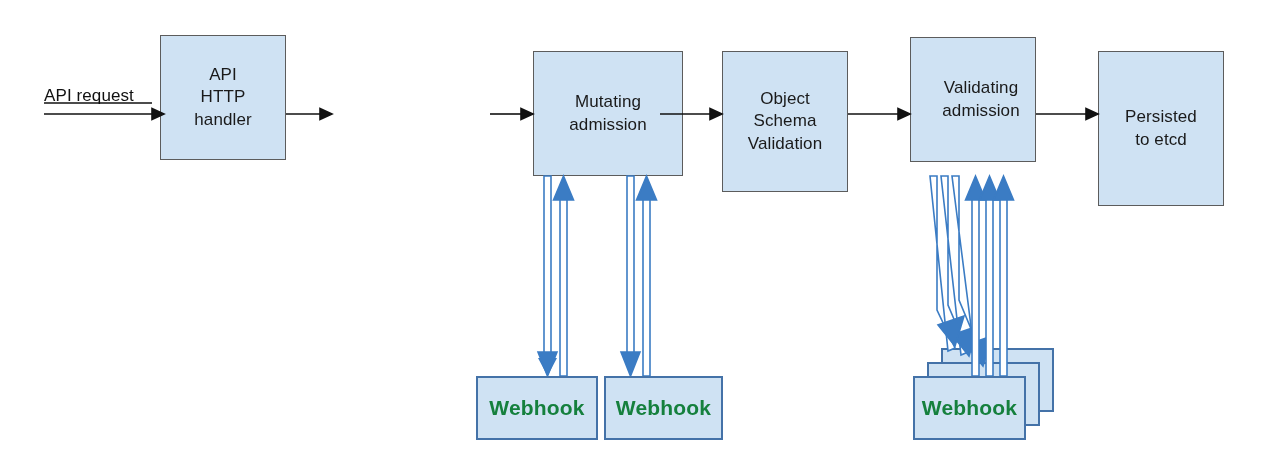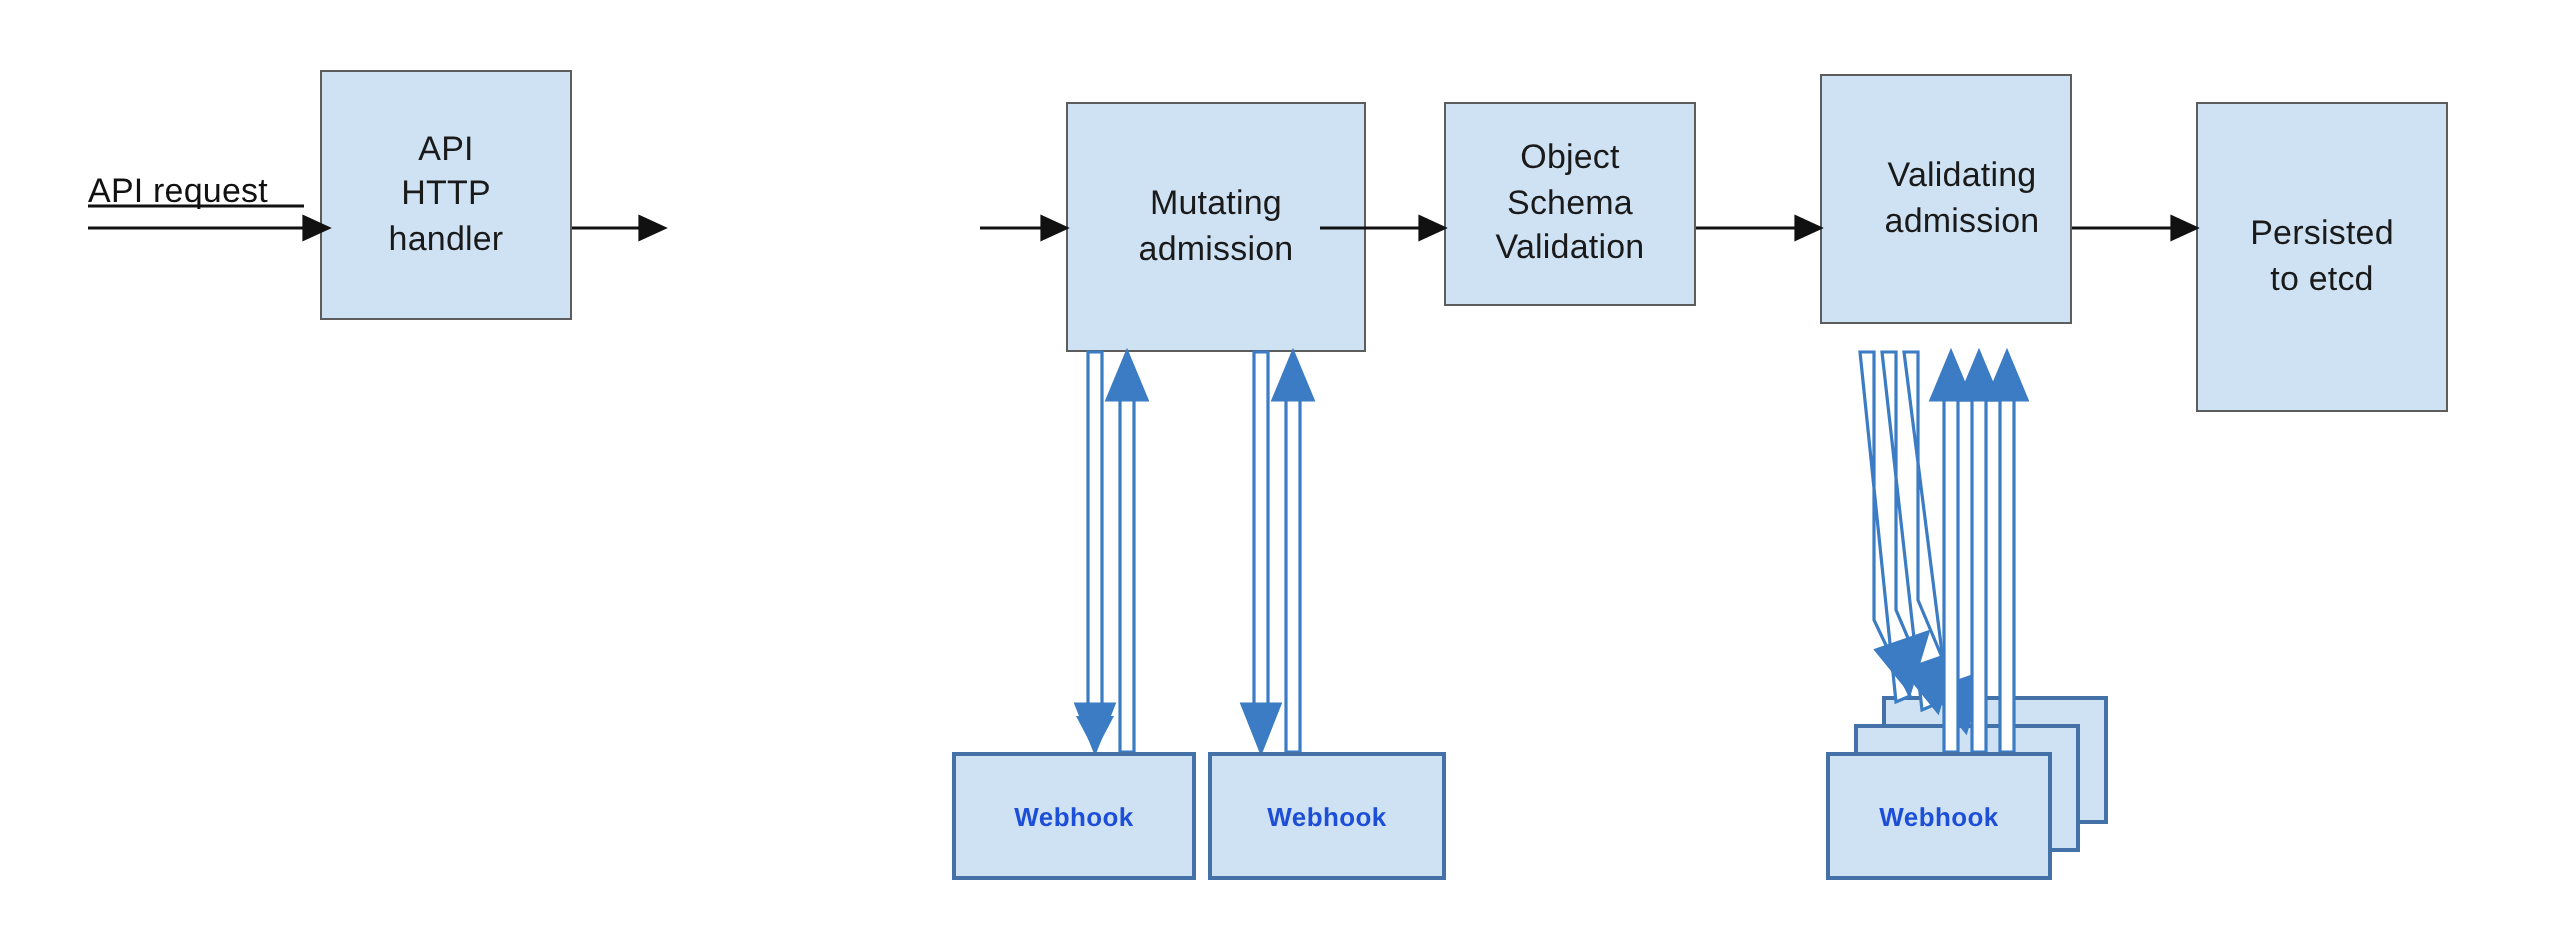--- a/index.html
+++ b/index.html
@@ -35,22 +35,22 @@
   }
   .webhook-box {
     position: absolute;
     box-sizing: border-box;
     background: #cfe2f3;
     border: 2px solid #4472a8;
     display: flex;
     align-items: center;
     justify-content: center;
     text-align: right;
-    color: #1d4ed8;
-    font-size: 13px;
+    color: #15803d;
+    font-size: 21px;
     font-weight: bold;
     letter-spacing: 0.2px;
   }
   .webhook-back {
     background: #cfe2f3;
     border: 2px solid #4472a8;
   }
   .entry-label {
     position: absolute;
     font-size: 17px;
@@ -75,21 +75,21 @@
   <div class="entry-label" style="left:44px; top:86px;text-align:center;">API request</div>
 
   <div class="stage-box" style="left:160px; top:35px; width:126px; height:125px;">API
 HTTP
 handler</div>
 
 
   <div class="stage-box" style="left:533px; top:51px; width:150px; height:125px;">Mutating
 admission</div>
 
-  <div class="stage-box" style="left:722px; top:51px; width:126px; height:102px;">Object
+  <div class="stage-box" style="left:722px; top:51px; width:126px; height:141px;">Object
 Schema
 Validation</div>
 
   <div class="stage-box" style="left:910px; top:37px; width:126px; height:125px;padding-left:16px;">Validating
 admission</div>
 
   <div class="stage-box" style="left:1098px; top:51px; width:126px; height:155px;">Persisted
 to etcd</div>
 
   <div class="webhook-box webhook-back" style="left:941px; top:348px; width:113px; height:64px;"></div>

